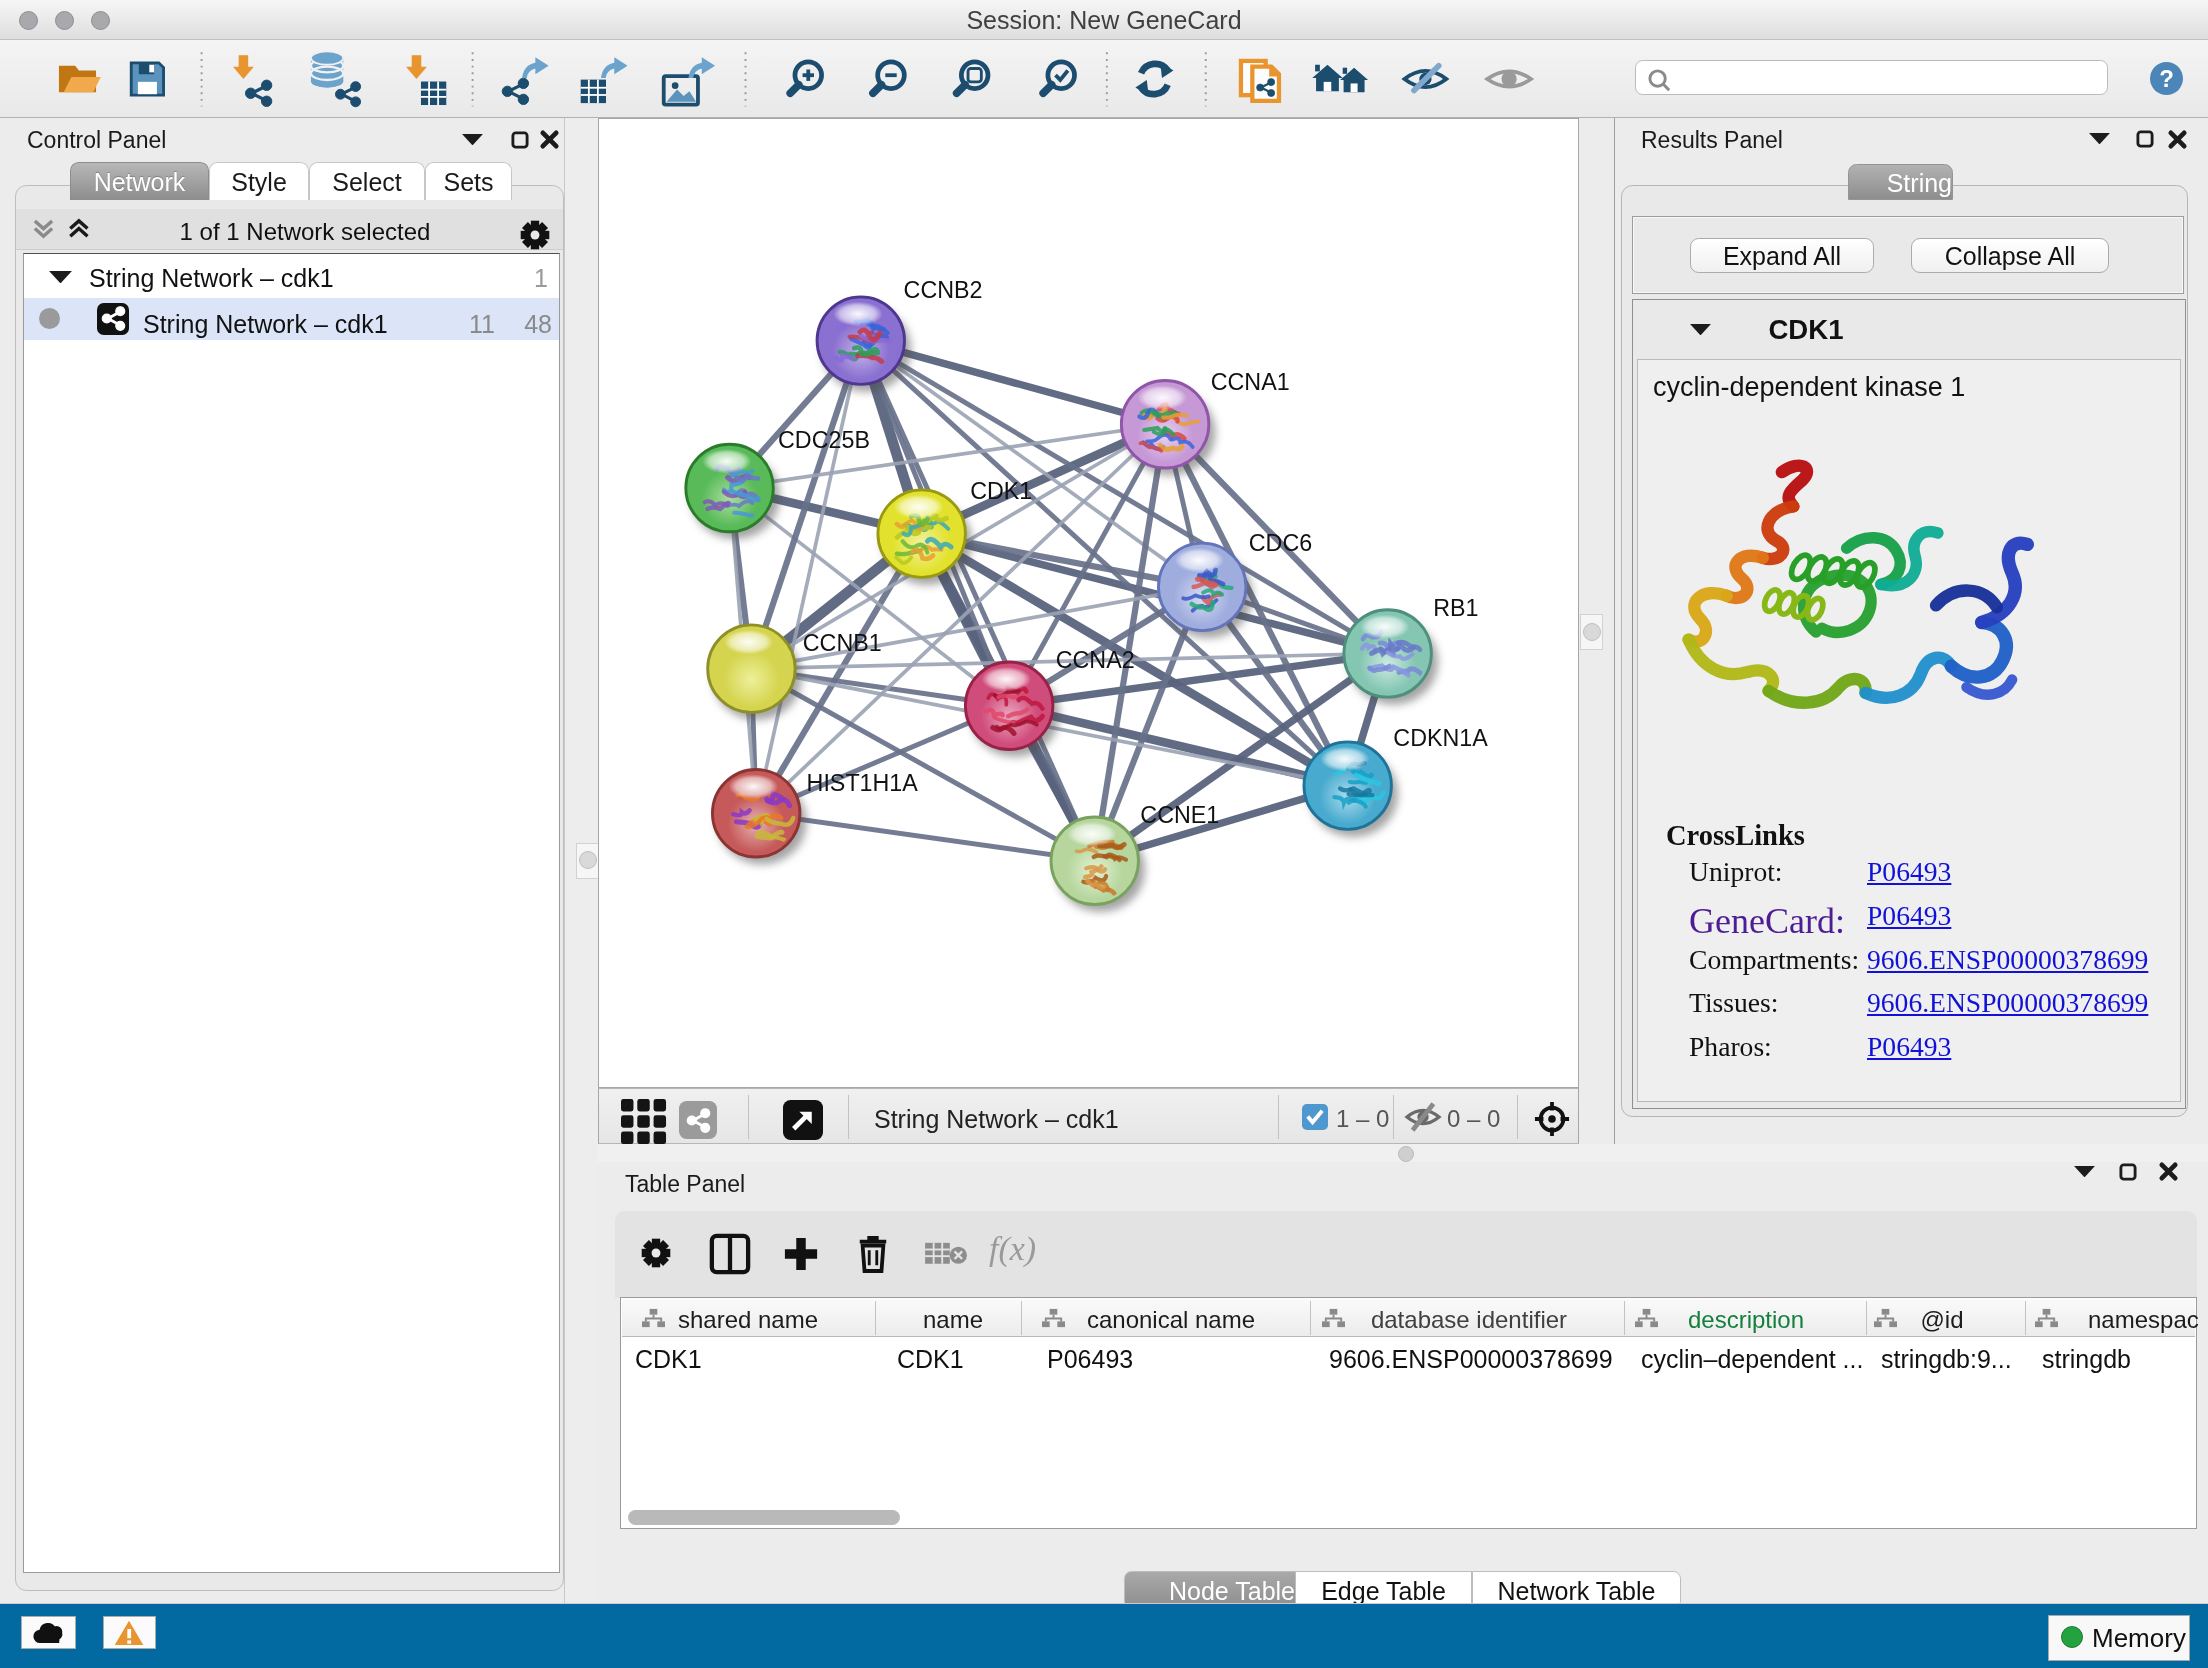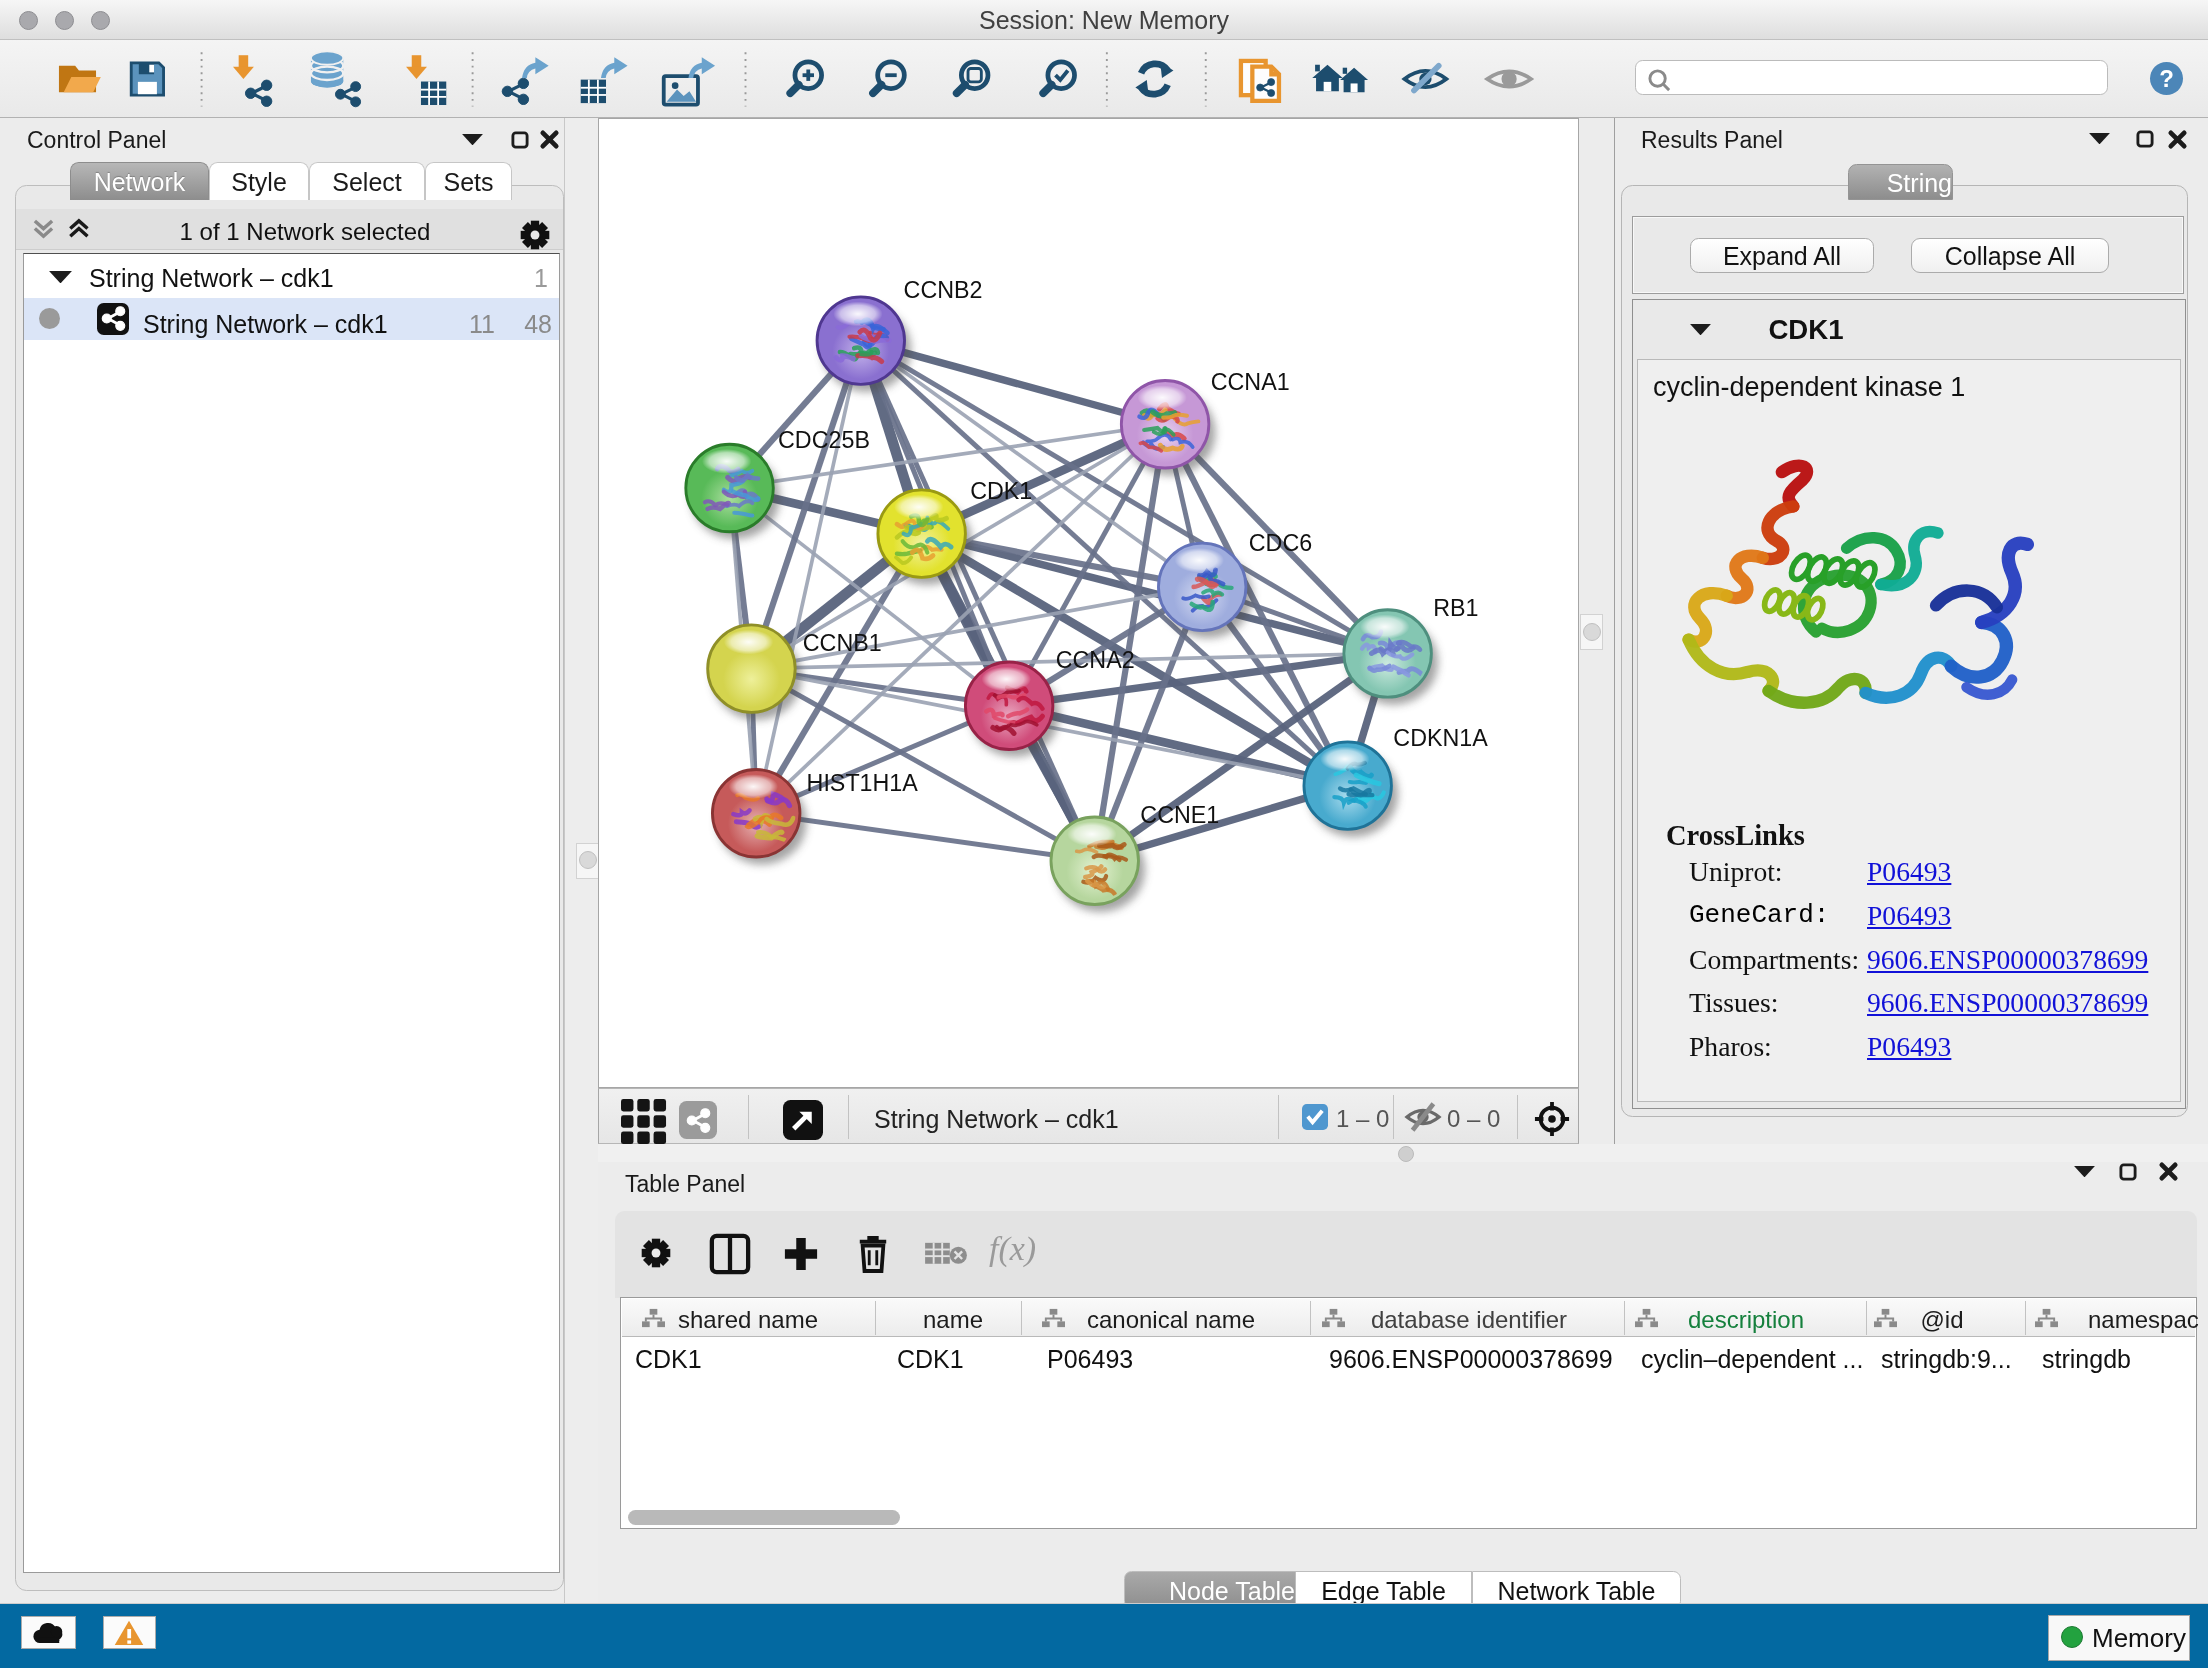--- a/index.html
+++ b/index.html
@@ -1,14 +1,14 @@
 <!DOCTYPE html>
 <html style="font-size:15px"><head><meta charset="utf-8"><style>*{margin:0;padding:0;box-sizing:border-box}body{font-family:"Liberation Sans",sans-serif;width:2208px;height:1668px;overflow:hidden;background:#ececec}.abs{position:absolute}.pnl-title{font-size:23px;color:#1a1a1a}.tab{position:absolute;z-index:5;top:162px;height:38px;border:1px solid #c6c6c6;border-bottom:none;border-radius:8.6px 8.6px 0 0;background:#fff;color:#1a1a1a;font-size:25px;text-align:center;line-height:38px}.tabsel{background:linear-gradient(#b7b7b7,#8d8d8d);color:#fff;border-color:#8d8d8d;text-shadow:0 -1px 1px rgba(0,0,0,.25)}</style></head><body>
 <div class="abs" style="left:0;top:0;width:2208px;height:40px;background:linear-gradient(#f6f6f6,#dedede);border-bottom:1px solid #c0c0c0">
-    <div class="abs" style="left:0;top:0;width:100%;text-align:center;line-height:40px;font-size:25px;color:#404040">Session: New Memory</div>
+    <div class="abs" style="left:0;top:0;width:100%;text-align:center;line-height:40px;font-size:25px;color:#404040">Session: New GeneCard</div>
     <div class="abs" style="left:19px;top:10.5px;width:19px;height:19px;border-radius:50%;background:#a9a9ad;border:1px solid #8e8e92"></div>
     <div class="abs" style="left:55px;top:10.5px;width:19px;height:19px;border-radius:50%;background:#a9a9ad;border:1px solid #8e8e92"></div>
     <div class="abs" style="left:91px;top:10.5px;width:19px;height:19px;border-radius:50%;background:#a9a9ad;border:1px solid #8e8e92"></div>
   </div>
 <div class="abs" style="left:0;top:40px;width:2208px;height:78px;background:linear-gradient(#f4f4f4,#e9e9e9);border-bottom:1.9px solid #b2b2b2">
     <svg width="2208" height="78" viewBox="0 0 2322 82" style="position:absolute;left:0;top:0">
       <g transform="translate(83,41)">
         <path d="M -21 -14 L -4 -14 L 0 -9 L 18 -9 L 18 14 L -21 14 Z" fill="#c07613"></path>
         <path d="M -16 14 L -8 -2 L 23 -2 L 15 14 Z" fill="#f2a94c"></path>
       </g>
@@ -670,21 +670,21 @@
     <ellipse cx="199" cy="124" rx="8" ry="14" transform="rotate(30 199 124)" fill="none" stroke="#28a028" stroke-width="6"></ellipse>
     <ellipse cx="216" cy="126" rx="8" ry="14" transform="rotate(30 216 126)" fill="none" stroke="#28a028" stroke-width="6"></ellipse>
     <ellipse cx="118" cy="153" rx="7" ry="12" transform="rotate(25 118 153)" fill="none" stroke="#88b818" stroke-width="6"></ellipse>
     <ellipse cx="133" cy="156" rx="7" ry="12" transform="rotate(25 133 156)" fill="none" stroke="#88b818" stroke-width="6"></ellipse>
     <ellipse cx="148" cy="159" rx="7" ry="12" transform="rotate(25 148 159)" fill="none" stroke="#88b818" stroke-width="6"></ellipse>
     <ellipse cx="163" cy="162" rx="7" ry="12" transform="rotate(25 163 162)" fill="none" stroke="#88b818" stroke-width="6"></ellipse>
   </svg>
 <div class="abs" style="left:1666px;top:820px;font-family:'Liberation Serif',serif;font-size:28.5px;font-weight:bold;color:#111">CrossLinks</div>
 <div class="abs" style="left:1689px;top:856px;font-family:'Liberation Serif',serif;font-size:27.6px;color:#111">Uniprot:</div>
 <div class="abs" style="left:1867px;top:856px;font-family:'Liberation Serif',serif;font-size:27.6px;color:#1111d8;text-decoration:underline">P06493</div>
-<div class="abs" style="left:1689px;top:900px;font-family:Liberation Mono, monospace;font-size:26px;color:#000000">GeneCard:</div>
+<div class="abs" style="left:1689px;top:900px;font-family:Liberation Serif, serif;font-size:36px;color:#4c1d95">GeneCard:</div>
 <div class="abs" style="left:1867px;top:900px;font-family:'Liberation Serif',serif;font-size:27.6px;color:#1111d8;text-decoration:underline">P06493</div>
 <div class="abs" style="left:1689px;top:944px;font-family:'Liberation Serif',serif;font-size:27.6px;color:#111">Compartments:</div>
 <div class="abs" style="left:1867px;top:944px;font-family:'Liberation Serif',serif;font-size:27.6px;color:#1111d8;text-decoration:underline">9606.ENSP00000378699</div>
 <div class="abs" style="left:1689px;top:987px;font-family:'Liberation Serif',serif;font-size:27.6px;color:#111">Tissues:</div>
 <div class="abs" style="left:1867px;top:987px;font-family:'Liberation Serif',serif;font-size:27.6px;color:#1111d8;text-decoration:underline">9606.ENSP00000378699</div>
 <div class="abs" style="left:1689px;top:1031px;font-family:'Liberation Serif',serif;font-size:27.6px;color:#111">Pharos:</div>
 <div class="abs" style="left:1867px;top:1031px;font-family:'Liberation Serif',serif;font-size:27.6px;color:#1111d8;text-decoration:underline">P06493</div>
 <div class="abs" style="left:1580px;top:614px;width:23px;height:36px;background:#f6f6f6;border:1px solid #d2d2d2"></div>
 <div class="abs" style="left:1583px;top:623px;width:18px;height:18px;border-radius:50%;background:#d9d9d9;border:1px solid #c0c0c0"></div>
 <div class="abs" style="left:598px;top:1162px;width:1610px;height:445px;background:#ececec">

